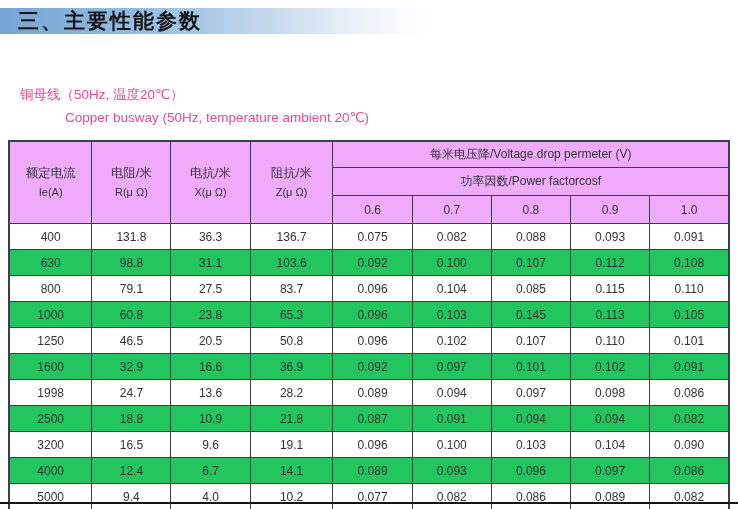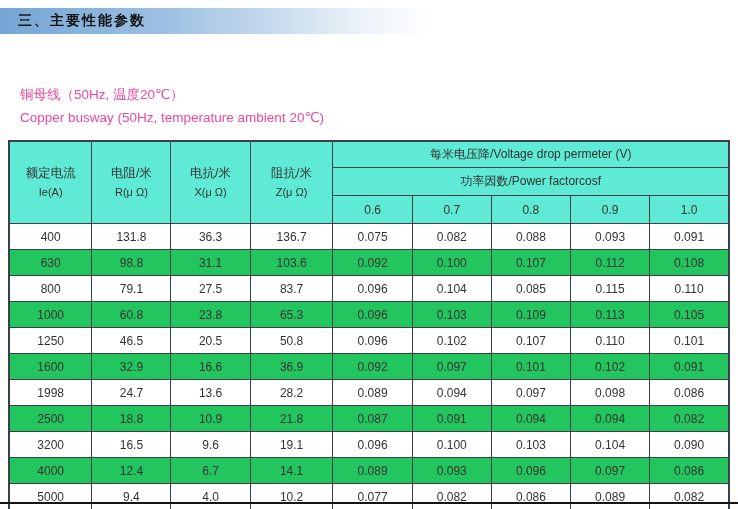--- a/index.html
+++ b/index.html
@@ -8,37 +8,37 @@
     background:#ffffff; color:#2e2e2e;
     font-family:"Liberation Sans","DejaVu Sans",sans-serif;
     overflow:hidden;
   }
   .title-bar {
     position:absolute; top:8px; left:0; width:738px; height:26px;
     background:linear-gradient(90deg,#74a5d4 0%,#9cc0e2 22%,#c3d8ec 36%,#e9f1f8 48%,#ffffff 58%);
     display:flex; align-items:center;
   }
   .title-bar .title-text {
-    font-size:14px; font-weight:bold; color:#151515;
+    font-size:21px; font-weight:bold; color:#151515;
     padding-left:18px; letter-spacing:2px;
   }
   .sub-line { position:absolute; left:20px; font-size:13.5px; color:#ec4899; }
   .sub-cn { top:86px; }
-  .sub-en { top:109px; }
+  .sub-en { top:109px;margin-left:45px; }
 
   table.perf {
     position:absolute; top:140px; left:8px; width:722px;
     border-collapse:collapse; table-layout:fixed;
     font-size:12px; text-align:center; color:#333333;
     border:2px solid #3a4049;
   }
   table.perf th, table.perf td {
     border:1px solid #3a4049; padding:0; font-weight:normal;
   }
-  thead th { background:#5eead4; }
+  thead th { background:#f0abfc; }
   th.span-head { font-size:12.5px; line-height:19px;margin-left:12px; }
   th.span-head .sub { font-size:11px; }
   tr.h1 th { height:25px; }
   tr.h2 th { height:27px;margin-top:30px; }
   tr.h3 th { height:27px; }
   tbody td { height:25px; background:#ffffff; }
   tbody tr.alt td { background:#22c55e; }
 
   .bottom-rule {
     position:absolute; top:502px; left:0; width:738px; height:2px;
@@ -132,21 +132,21 @@
         <td>0.115</td>
         <td>0.110</td>
       </tr>
       <tr class="alt">
         <td>1000</td>
         <td>60.8</td>
         <td>23.8</td>
         <td>65.3</td>
         <td>0.096</td>
         <td>0.103</td>
-        <td>0.109</td>
+        <td>0.145</td>
         <td>0.113</td>
         <td>0.105</td>
       </tr>
       <tr>
         <td>1250</td>
         <td>46.5</td>
         <td>20.5</td>
         <td>50.8</td>
         <td>0.096</td>
         <td>0.102</td>

